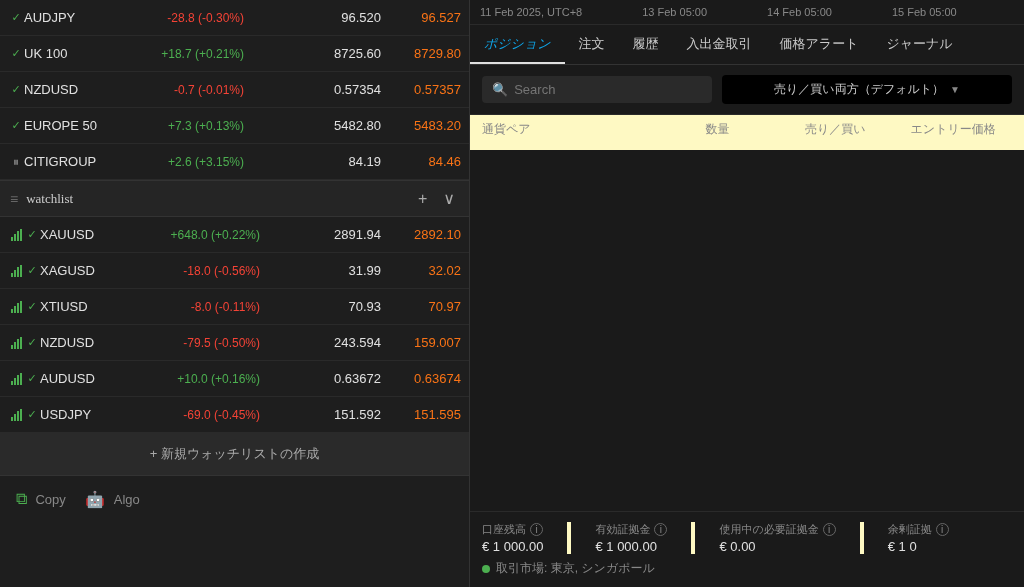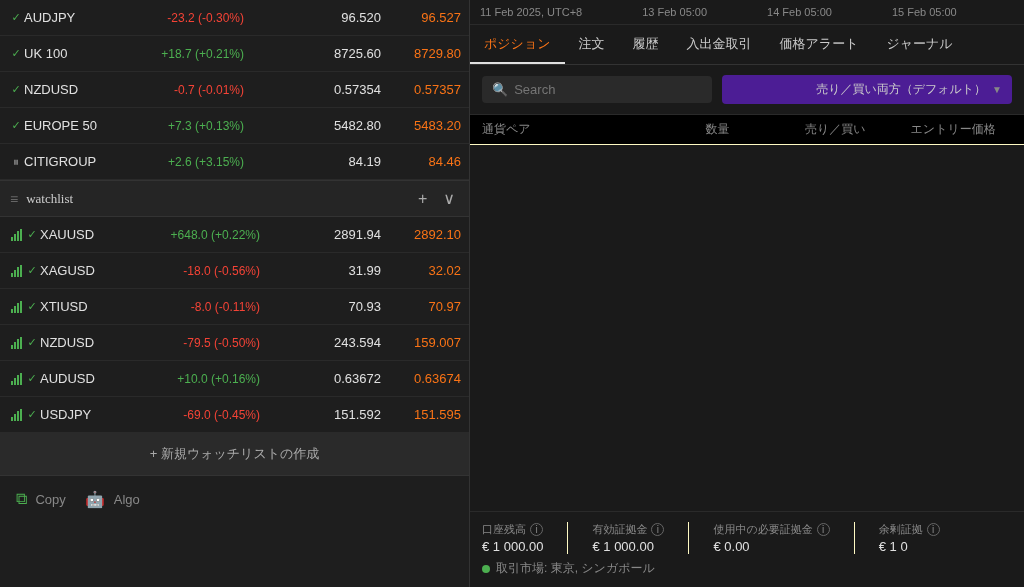--- a/index.html
+++ b/index.html
@@ -209,22 +209,23 @@
       color: #ccc;
       font-size: 13px;
       cursor: pointer;
       height: 100%;
       display: flex;
       align-items: center;
       border-bottom: 2px solid transparent;
     }
 
     .tab.active {
-      color: #f97316;
+      color: #0ea5e9;
       border-bottom: 2px solid #e0e0e0;
+      font-style: italic;
     }
 
     
     .search-filter-bar {
       display: flex;
       align-items: center;
       padding: 10px 12px;
       gap: 10px;
       background: #1a1a1a;
       border-bottom: 1px solid #2a2a2a;
@@ -248,40 +249,40 @@
       color: #ffffff;
       font-size: 13px;
       width: 100%;
     }
 
     .search-icon { color: #888; font-size: 13px; }
 
     .filter-dropdown {
       display: flex;
       align-items: center;
-      background: #4c1d95;
+      background: #000000;
       border-radius: 4px;
       padding: 6px 10px;
       gap: 6px;
       cursor: pointer;
       color: #ccc;
       font-size: 12px;
       flex: 1;
-      justify-content: flex-end;
+      justify-content: center;
     }
 
     .dropdown-arrow { color: #888; font-size: 10px; }
 
     
     .positions-table-header {
       display: flex;
       align-items: center;
       padding: 6px 12px;
-      background: #000000;
-      border-bottom: 1px solid #fef9c3;
+      background: #fef9c3;
+      border-bottom: 6px solid #fef9c3;
     }
 
     .col-header {
       color: #888;
       font-size: 12px;
       flex: 1;
       text-align: center;
     }
 
     .col-header:first-child { text-align: left; flex: 1.5; }
@@ -303,21 +304,21 @@
       display: flex;
       gap: 0;
       margin-bottom: 6px;
     }
 
     .stat-item {
       display: flex;
       flex-direction: column;
       gap: 2px;
       padding-right: 24px;
-      border-right: 1px solid #fef9c3;
+      border-right: 4px solid #fef9c3;
       margin-right: 24px;
     }
 
     .stat-item:last-child { border-right: none; }
 
     .stat-label {
       display: flex;
       align-items: center;
       gap: 4px;
       color: #888;
@@ -370,21 +371,21 @@
 <div class="left-panel">
 
   <div class="watchlist-table">
 
     <div id="top-rows-container">
         <div class="table-row">
           <div class="row-indicator">
             <span class="check-icon">✓</span>
           </div>
           <div class="symbol">AUDJPY</div>
-          <div class="change negative">-23.2 (-0.30%)</div>
+          <div class="change negative">-28.8 (-0.30%)</div>
           <div class="price-bid">96.520</div>
           <div class="price-ask">96.527</div>
         </div>
         <div class="table-row">
           <div class="row-indicator">
             <span class="check-icon">✓</span>
           </div>
           <div class="symbol">UK 100</div>
           <div class="change positive">+18.7 (+0.21%)</div>
           <div class="price-bid">8725.60</div>

